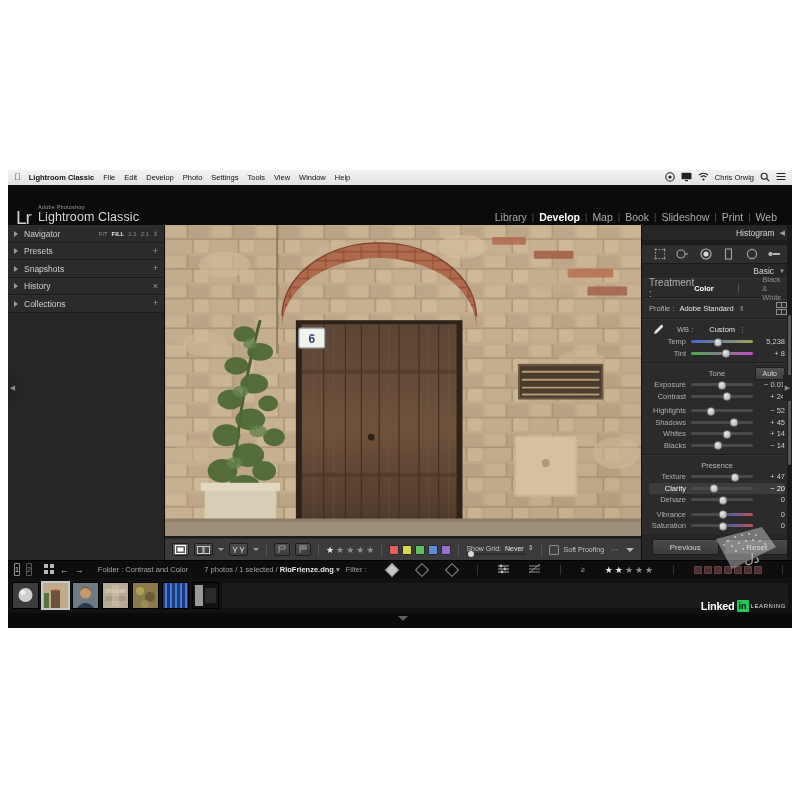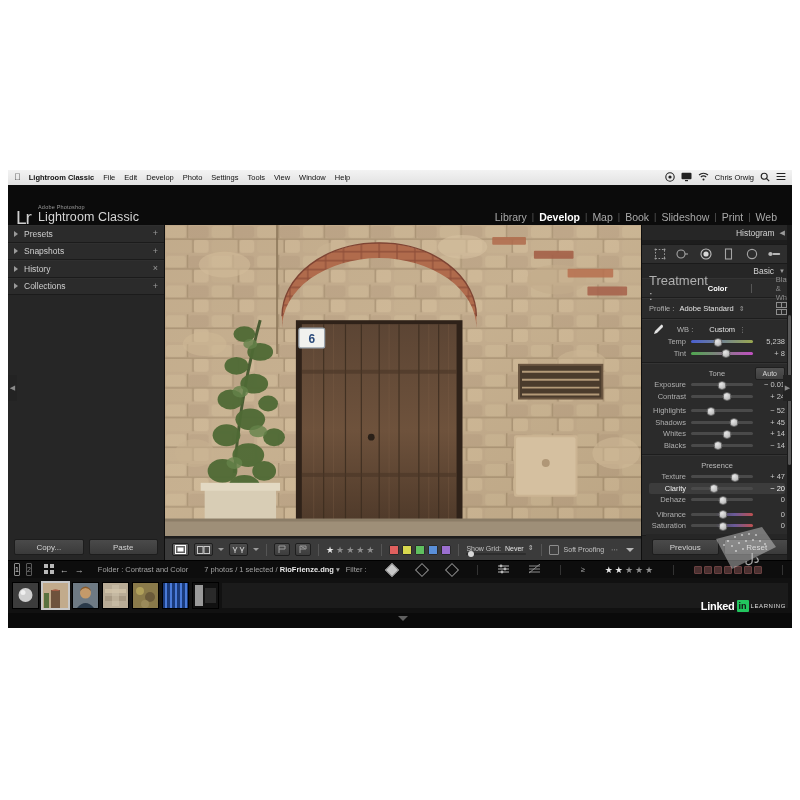--- a/index.html
+++ b/index.html
@@ -82,21 +82,21 @@
   .histo{height:4px;background:#1d1d1d;}
   .toolstrip{height:20px;background:#2e2e2e;border-top:1px solid #1a1a1a;border-bottom:1px solid #1a1a1a;
              display:flex;align-items:center;justify-content:space-around;padding:0 6px;box-sizing:border-box;}
   .ts-ic{width:13px;height:13px;display:flex;align-items:center;justify-content:center;}
   .basic-head{height:14px;display:flex;align-items:center;justify-content:flex-end;padding:0 7px;box-sizing:border-box;background:#262626;}
   .basic-head .t{color:#d3d3d3;font-size:8.5px;}
   .basic-head .ar{margin-left:5px;color:#9b9b9b;font-size:6px;}
 
   .sect{background:#2b2b2b;border-top:1px solid #343434;border-bottom:1px solid #1d1d1d;padding:3px 7px;box-sizing:border-box;}
   .treat{display:flex;align-items:center;justify-content:space-between;height:12px;}
-  .treat .lb{color:#b0b0b0;font-size:13px;}
+  .treat .lb{color:#b0b0b0;font-size:10px;}
   .treat .opts{display:flex;align-items:center;gap:24px;}
   .treat .o{color:#8d8d8d;font-size:7.5px;}
   .treat .o.on{color:#ffffff;font-weight:bold;}
   .treat .bar{width:1px;height:9px;background:#565656;}
 
   .profile{display:flex;align-items:center;height:13px;gap:5px;}
   .profile .lb{color:#b0b0b0;font-size:7.5px;}
   .profile .val{color:#e2e2e2;font-size:7.5px;}
   .profile .stepper{color:#9b9b9b;font-size:7px;}
   .profile .grid4{margin-left:auto;display:grid;grid-template-columns:4px 4px;grid-gap:1.5px;}
@@ -250,20 +250,31 @@
         <span class="sep">|</span>
         <span class="m">Web</span>
       </div>
     </div>
 
     <div class="content">
 
       <div class="panel-left">
         <div class="lrow">
           <i class="tri"></i>
+          <span class="lbl">Navigator</span>
+          <span class="rt">
+            <span>FIT</span>
+            <span class="on">FILL</span>
+            <span>1:1</span>
+            <span>2:1</span>
+            <span>⇕</span>
+          </span>
+        </div>
+        <div class="lrow">
+          <i class="tri"></i>
           <span class="lbl">Presets</span>
           <span class="rt">
               <span class="plus">+</span>
             </span>
         </div>
         <div class="lrow">
           <i class="tri"></i>
           <span class="lbl">Snapshots</span>
           <span class="rt">
               <span class="plus">+</span>
@@ -277,24 +288,20 @@
             </span>
         </div>
         <div class="lrow">
           <i class="tri"></i>
           <span class="lbl">Collections</span>
           <span class="rt">
               <span class="plus">+</span>
             </span>
         </div>
         <div class="leftfill"></div>
-        <div class="cp-wrap">
-          <div class="btn">Copy...</div>
-          <div class="btn">Paste</div>
-        </div>
       </div>
 
       <div class="center">
         <div class="photo-area">
           <svg id="photo" viewBox="0 0 480 314" preserveAspectRatio="none">
             <defs>
               <linearGradient id="wallg" x1="0" y1="0" x2="1" y2="1">
                 <stop offset="0%" stop-color="#b9a184"></stop>
                   <stop offset="45%" stop-color="#c8b293"></stop>
                 <stop offset="100%" stop-color="#a8916f"></stop>

